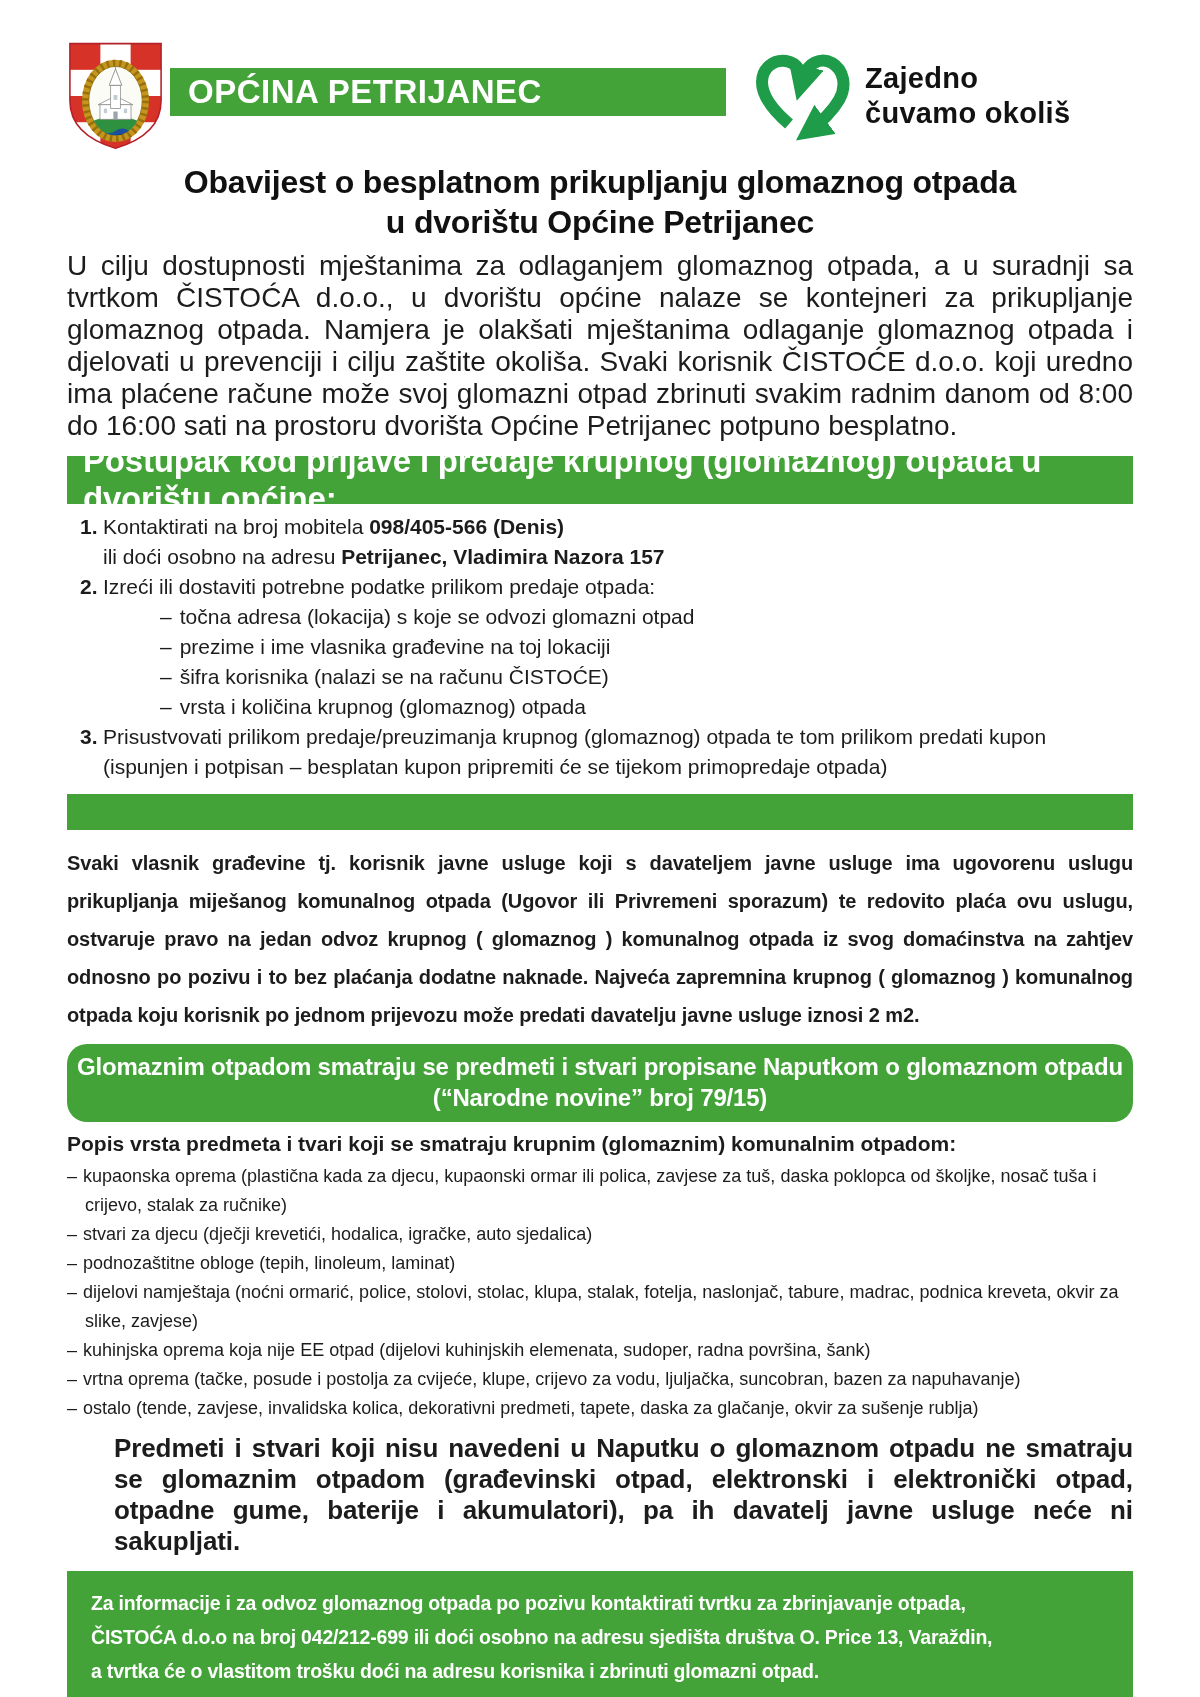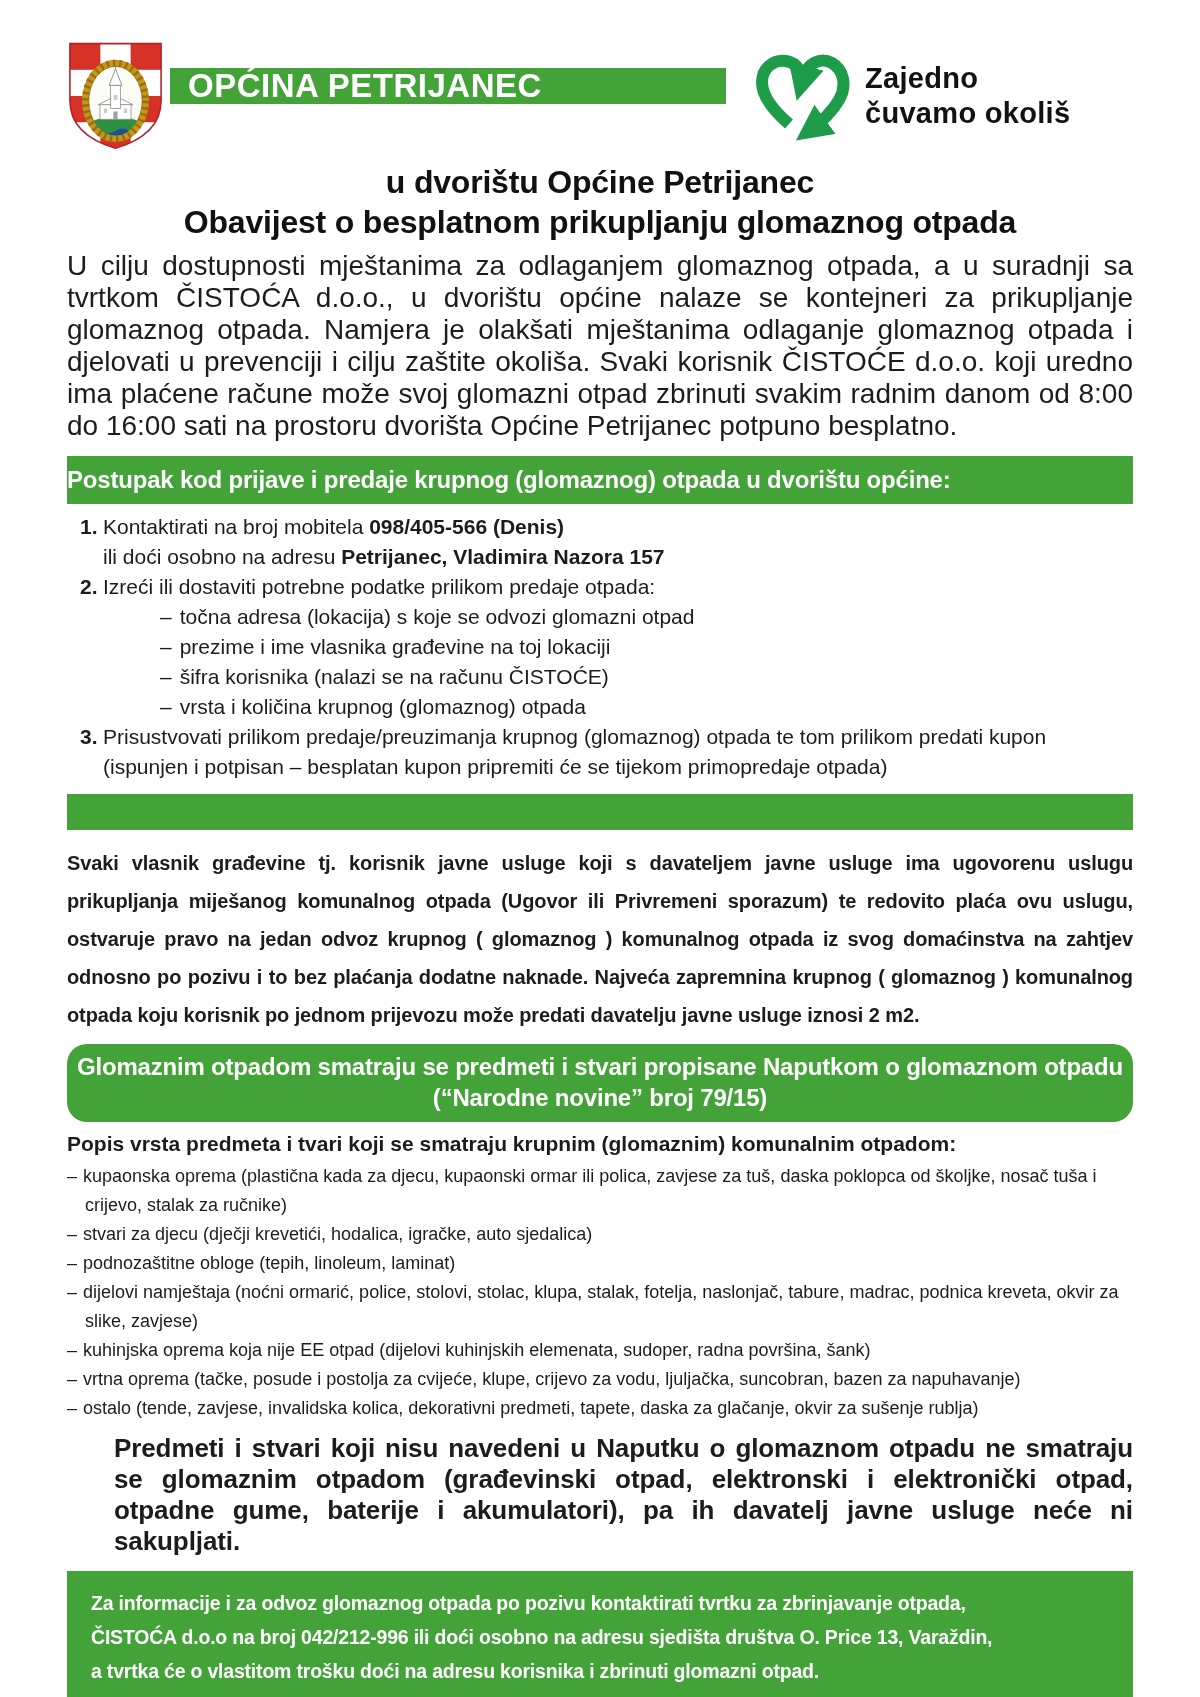--- a/index.html
+++ b/index.html
@@ -3,40 +3,40 @@
 <meta charset="utf-8">
 <style>
   * { margin:0; padding:0; box-sizing:border-box; }
   html,body { background:#ffffff; }
   body { width:1200px; font-family:"Liberation Sans", sans-serif; color:#1c1c1c; }
   .page { width:1200px; min-height:1697px; padding:40px 67px 30px 67px; background:#fff; }
 
   
   .header { position:relative; height:112px; }
   .coat { position:absolute; left:0; top:0; width:97px; height:112px; }
-  .muni-banner { position:absolute; left:103px; top:28px; width:556px; height:36px;
+  .muni-banner { position:absolute; left:103px; top:28px; width:556px; height:48px;
                  background:var(--green); display:flex; align-items:center; padding-left:18px; }
   .muni-banner span { color:#fff; font-size:33px; font-weight:bold; letter-spacing:.5px; }
   .logo { position:absolute; left:684px; top:0; height:112px; display:flex; align-items:center; }
   .logo svg { width:100px; height:104px; margin-top:4px; }
   .logo-text { margin-left:14px; font-size:29px; font-weight:bold; color:#121212; line-height:35px; letter-spacing:.3px; }
 
   
   .title { margin-top:10px; text-align:center; font-size:32px; font-weight:bold; line-height:40px; color:#111; letter-spacing:-0.2px; }
 
   
   .intro { margin-top:8px; font-size:28px; line-height:32px; text-align:justify; text-align-last:left; }
   .bold-par { font-weight:bold; text-align:justify; text-align-last:left; letter-spacing:-0.1px; }
   .ownership { margin-top:14px; font-size:20px; line-height:38px; }
   .exclusion { margin-top:10px; font-size:26px; line-height:31px;margin-left:47px; }
 
   
   :root { --green:#44a338; }
   .banner { background:var(--green); color:#fff; font-weight:bold; }
-  .banner-left { margin-top:14px; height:48px; display:flex; align-items:center; font-size:24px; letter-spacing:-0.2px; }
+  .banner-left { margin-top:14px; height:48px; display:flex; align-items:center; padding-left:16px; font-size:33px; letter-spacing:-0.2px; }
   .divider-bar { margin-top:12px; height:36px; }
   .banner-center { margin-top:10px; padding:7px 10px 9px 10px; text-align:center; font-size:24px; line-height:31px; letter-spacing:-0.2px;border-radius:20px; }
 
   
   .procedure { margin-top:8px; font-size:21px; line-height:30px; }
   .step { display:flex; padding-left:13px; }
   .step-num { width:23px; font-weight:bold; flex:0 0 23px; }
   .step-body { flex:1; }
   .sub-item { padding-left:57px; }
   .sub-dash { margin-right:8px; }
@@ -110,22 +110,22 @@
         <path d="M 38,76 C 24,64 11,49 11,34 C 11,20 23,11 35,13 C 47,15 53,26 50,37" fill="none" stroke="#1e9c49" stroke-width="12" marker-end="url(#ah)"></path>
       </svg>
       <div class="logo-text">
         <div>Zajedno</div>
         <div>čuvamo okoliš</div>
       </div>
     </div>
   </div>
 
   <div class="title">
+    <div>Obavijest o besplatnom prikupljanju glomaznog otpada</div>
     <div>u dvorištu Općine Petrijanec</div>
-    <div>Obavijest o besplatnom prikupljanju glomaznog otpada</div>
   </div>
 
   <p class="intro">U cilju dostupnosti mještanima za odlaganjem glomaznog otpada, a u suradnji sa tvrtkom ČISTOĆA d.o.o., u dvorištu općine nalaze se kontejneri za prikupljanje glomaznog otpada. Namjera je olakšati mještanima odlaganje glomaznog otpada i djelovati u prevenciji i cilju zaštite okoliša. Svaki korisnik ČISTOĆE d.o.o. koji uredno ima plaćene račune može svoj glomazni otpad zbrinuti svakim radnim danom od 8:00  do 16:00 sati na prostoru dvorišta Općine Petrijanec potpuno besplatno.</p>
 
   <div class="banner banner-left">
     <span>Postupak kod prijave i predaje krupnog (glomaznog) otpada u dvorištu općine:</span>
   </div>
 
   <div class="procedure">
       <div class="step">
@@ -171,17 +171,17 @@
       <div class="witem"><span class="dash">–</span><span>dijelovi namještaja (noćni ormarić, police, stolovi, stolac, klupa, stalak, fotelja, naslonjač, tabure, madrac, podnica kreveta, okvir za slike, zavjese)</span></div>
       <div class="witem"><span class="dash">–</span><span>kuhinjska oprema koja nije EE otpad (dijelovi kuhinjskih elemenata, sudoper, radna površina, šank)</span></div>
       <div class="witem"><span class="dash">–</span><span>vrtna oprema (tačke, posude i postolja za cvijeće, klupe, crijevo za vodu, ljuljačka, suncobran, bazen za napuhavanje)</span></div>
       <div class="witem"><span class="dash">–</span><span>ostalo (tende, zavjese, invalidska kolica, dekorativni predmeti, tapete, daska za glačanje, okvir za sušenje rublja)</span></div>
     </div>
 
   <p class="bold-par exclusion">Predmeti i stvari koji nisu navedeni u Naputku o glomaznom otpadu ne smatraju se glomaznim otpadom (građevinski otpad, elektronski i elektronički otpad, otpadne gume, baterije i akumulatori), pa ih davatelj javne usluge neće ni sakupljati.</p>
 
   <div class="footer-box">
       <div class="fline">Za informacije i za odvoz glomaznog otpada po pozivu kontaktirati tvrtku za zbrinjavanje otpada,</div>
-      <div class="fline">ČISTOĆA d.o.o na broj 042/212-996 ili doći osobno na adresu sjedišta društva O. Price 13, Varaždin,</div>
+      <div class="fline">ČISTOĆA d.o.o na broj 042/212-699 ili doći osobno na adresu sjedišta društva O. Price 13, Varaždin,</div>
       <div class="fline">a tvrtka će o vlastitom trošku doći na adresu korisnika i zbrinuti glomazni otpad.</div>
     </div>
 
 </div>
 
 </body></html>

